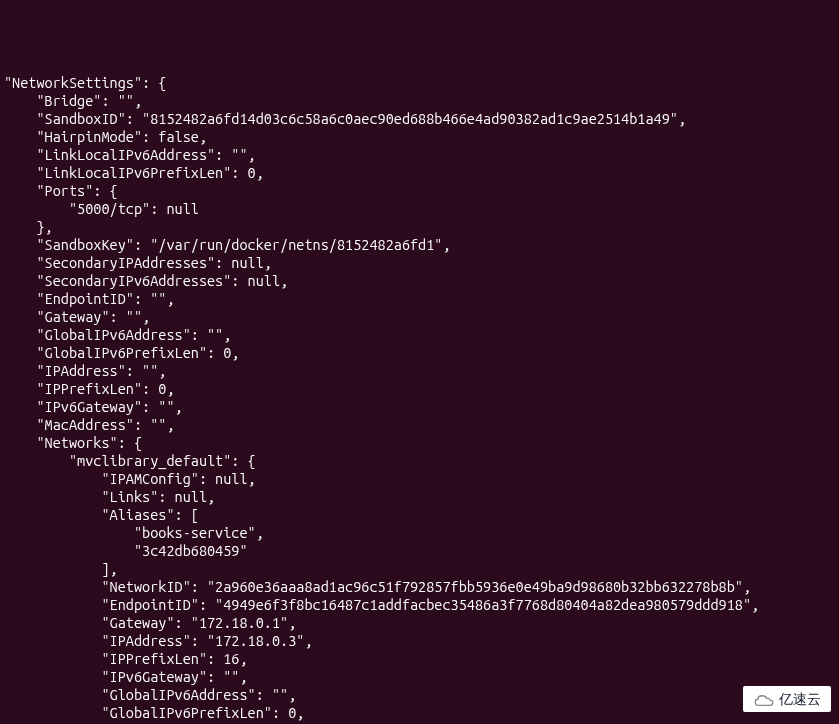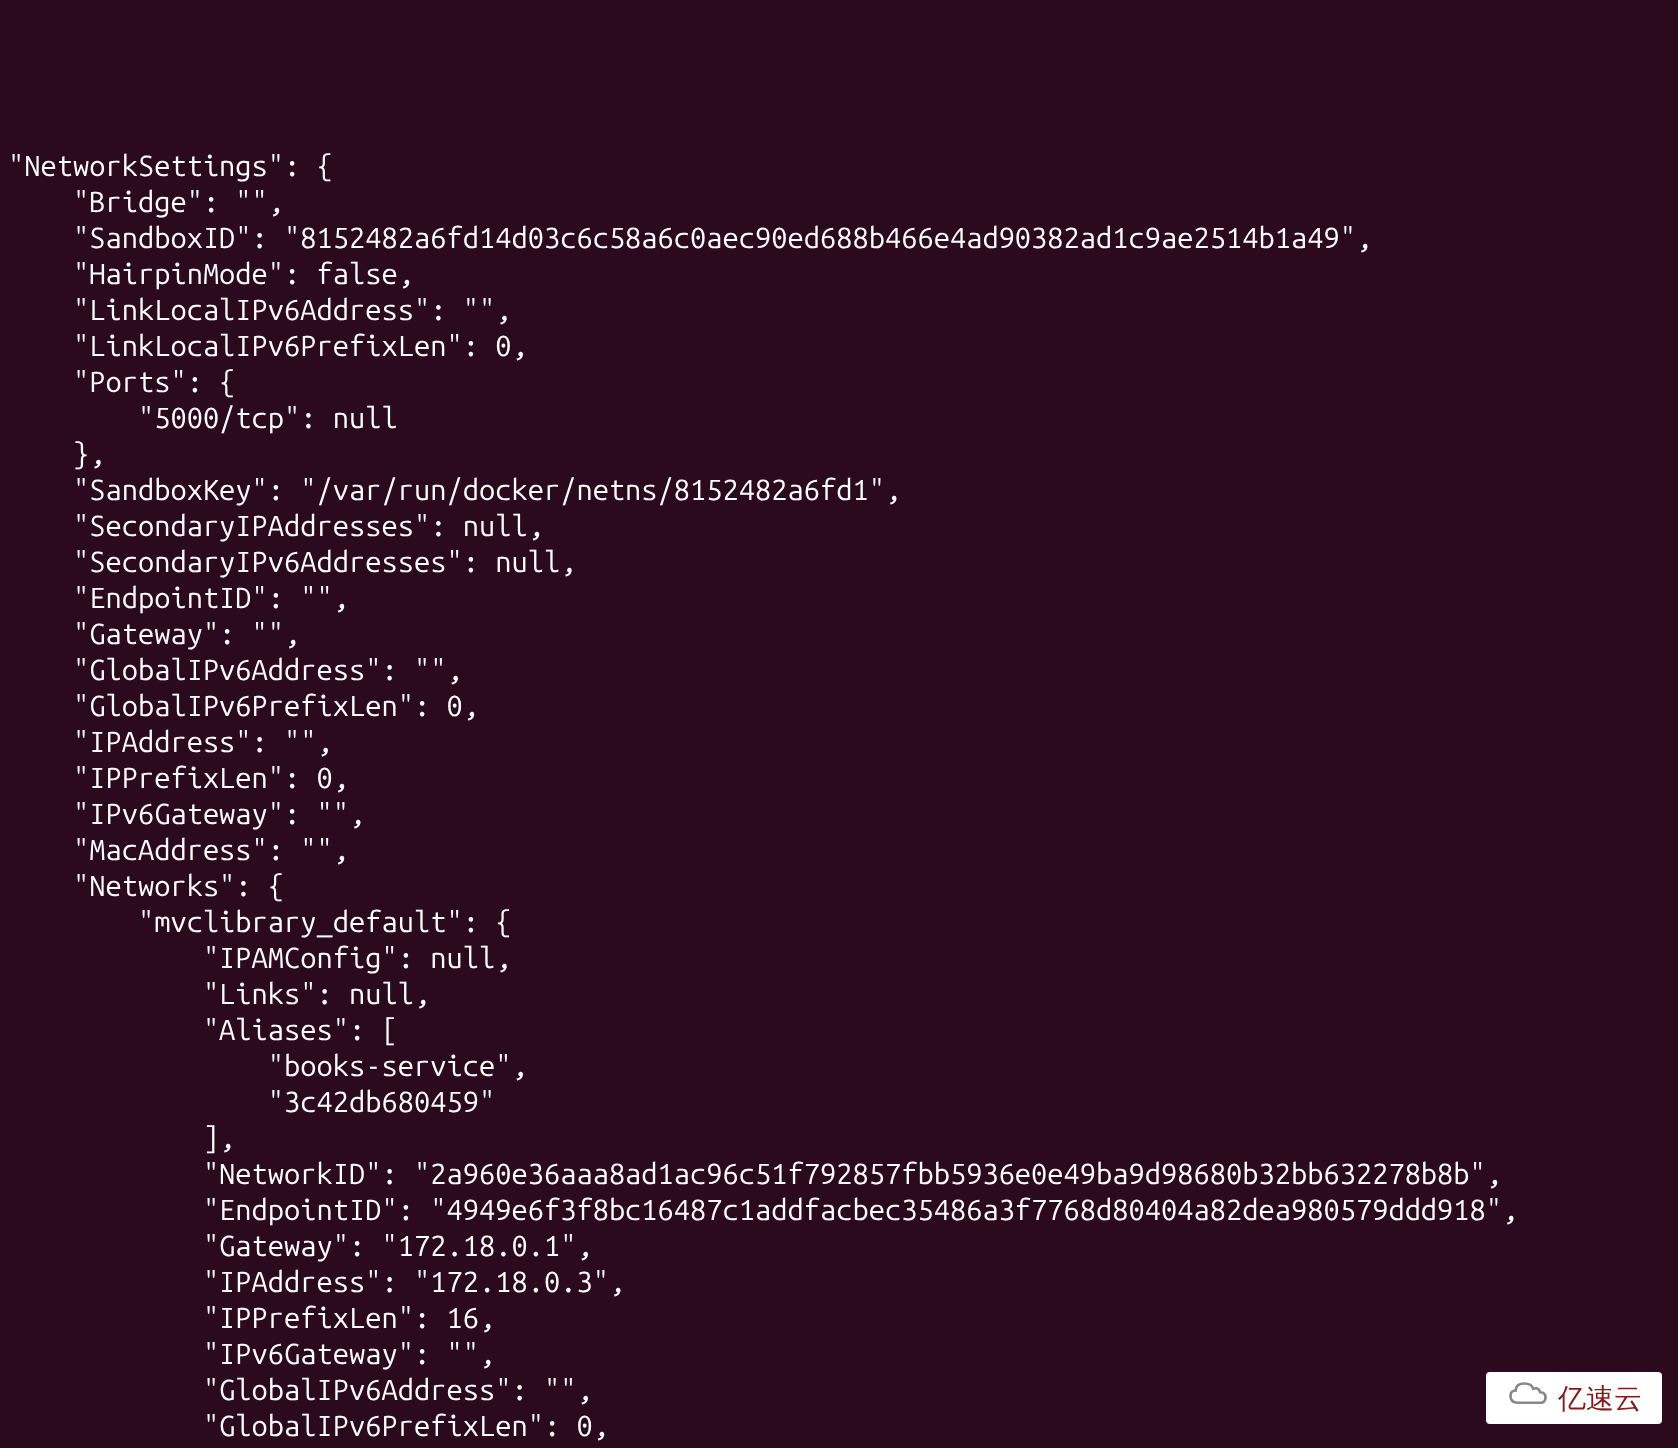--- a/index.html
+++ b/index.html
@@ -20,27 +20,27 @@
       white-space: pre;
     }
     .terminal {
       padding: 2px 4px;
     }
     .watermark {
       position: absolute;
       bottom: 12px;
       right: 8px;
       background: #ffffff;
-      color: #7f1d1d;
+      color: #0f172a;
       font-family: Arial, sans-serif;
       font-size: 14px;
       padding: 4px 10px;
       border-radius: 2px;
       display: flex;
-      align-items: flex-start;
+      align-items: flex-end;
       gap: 4px;
     }
     .watermark svg {
       width: 22px;
       height: 14px;
     }
   </style>
 </head>
 <body>
 

